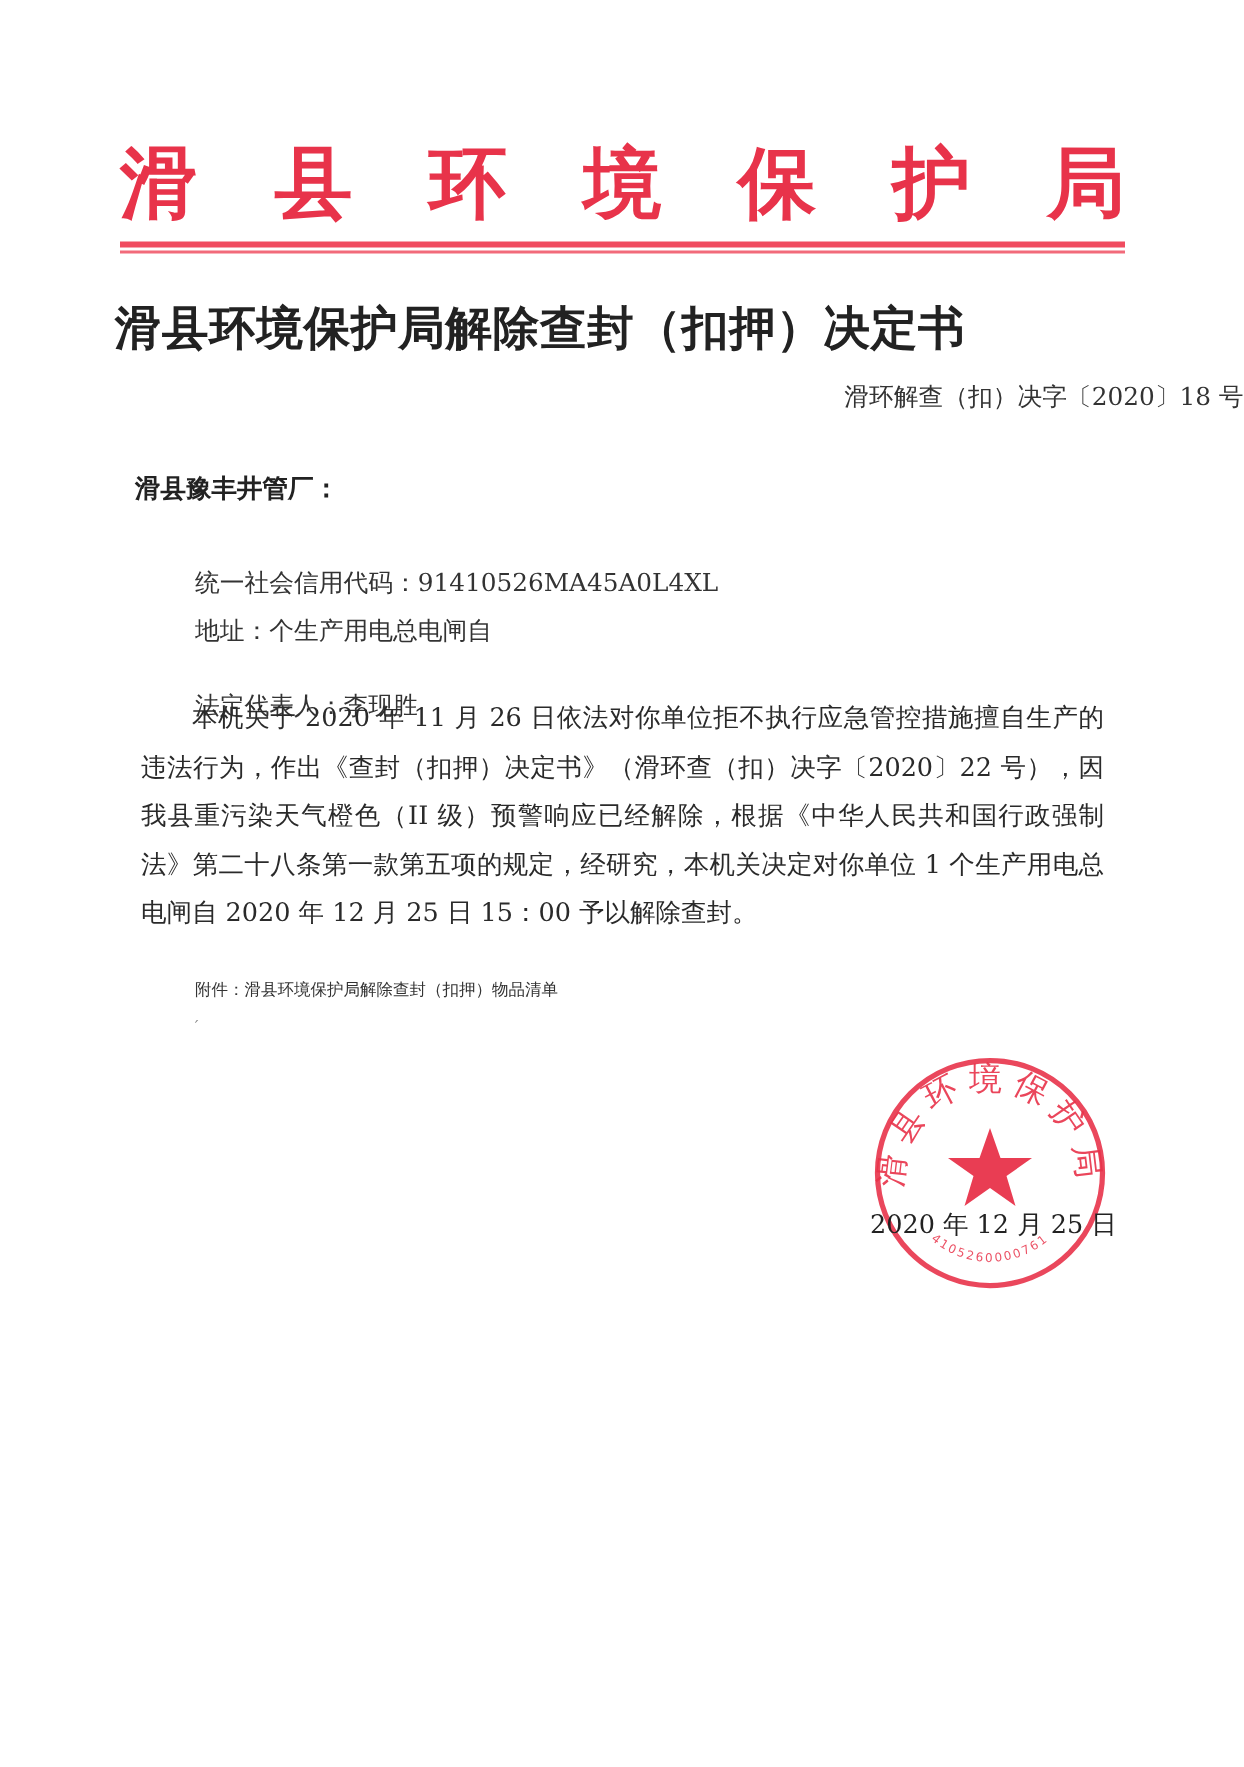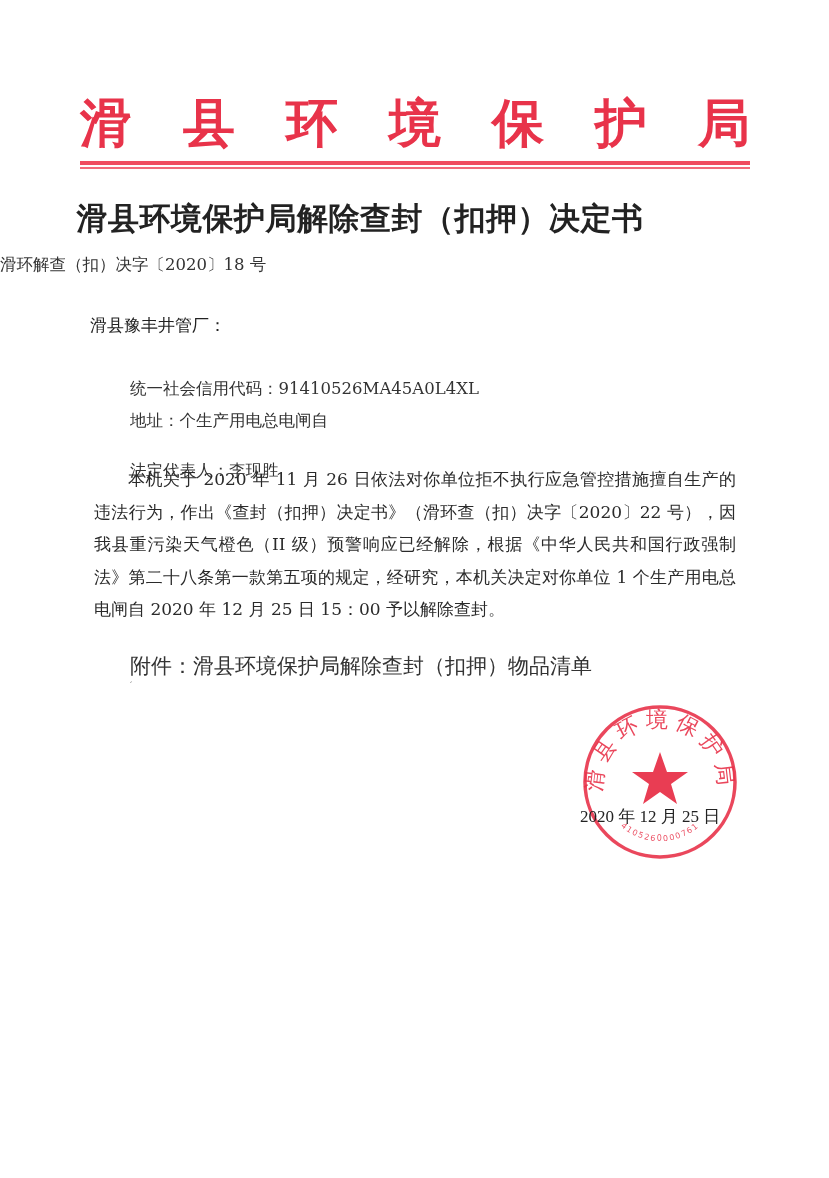--- a/index.html
+++ b/index.html
@@ -5,29 +5,29 @@
   html, body { margin:0; padding:0; }
   body { width:829px; height:1178px; background:#ffffff; position:relative; overflow:hidden;
          font-family:"DejaVu Serif","Liberation Serif",serif; color:#2a2a2a; }
   .abs { position:absolute; }
   .masthead { left:80px; top:88px; width:670px; height:70px; display:flex; justify-content:space-between;
               color:#e8334a; font-size:52px; font-weight:bold; font-family:"DejaVu Serif",serif; letter-spacing:0; }
   .masthead span { display:block; line-height:70px; }
   .rule-thick { left:80px; top:161px; width:670px; height:4px; background:#f04c60; }
   .rule-thin { left:80px; top:167px; width:670px; height:1.5px; background:#f26a7a; }
   .title { left:0; width:720px; top:198px; text-align:center; font-size:31px; font-weight:bold; color:#222; letter-spacing:0.5px; }
-  .docno { left:0; width:829px; top:254px; text-align:left; font-size:16.5px; color:#333; }
-  .recipient { left:90px; top:314px; font-size:17px; font-weight:normal; color:#222; }
+  .docno { left:0; width:829px; top:254px; text-align:right; font-size:16.5px; color:#333; }
+  .recipient { left:90px; top:314px; font-size:17px; font-weight:bold; color:#222; }
   .info { left:130px; font-size:16.5px; color:#333;margin-top:32px; }
   .para { left:90px; width:650px; top:459px; font-size:17px; line-height:32.5px; color:#2a2a2a; text-align:justify; }
   .para p { margin:4px; text-indent:34px; }
-  .attach { left:130px; top:652px; font-size:21px; color:#333; }
+  .attach { left:130px; top:652px; font-size:11px; color:#333; }
   .mark { left:128px; top:680px; font-size:10px; color:#888; }
   .seal { left:580px; top:702px; width:160px; height:160px; }
-  .date { left:580px; top:805px; font-size:17px; color:#222;font-family:Liberation Serif, serif; }
+  .date { left:580px; top:805px; font-size:17px; color:#222; }
 </style>
 </head>
 <body>
 
 <div class="abs masthead">
   <span>滑</span>
   <span>县</span>
   <span>环</span>
   <span>境</span>
   <span>保</span>

